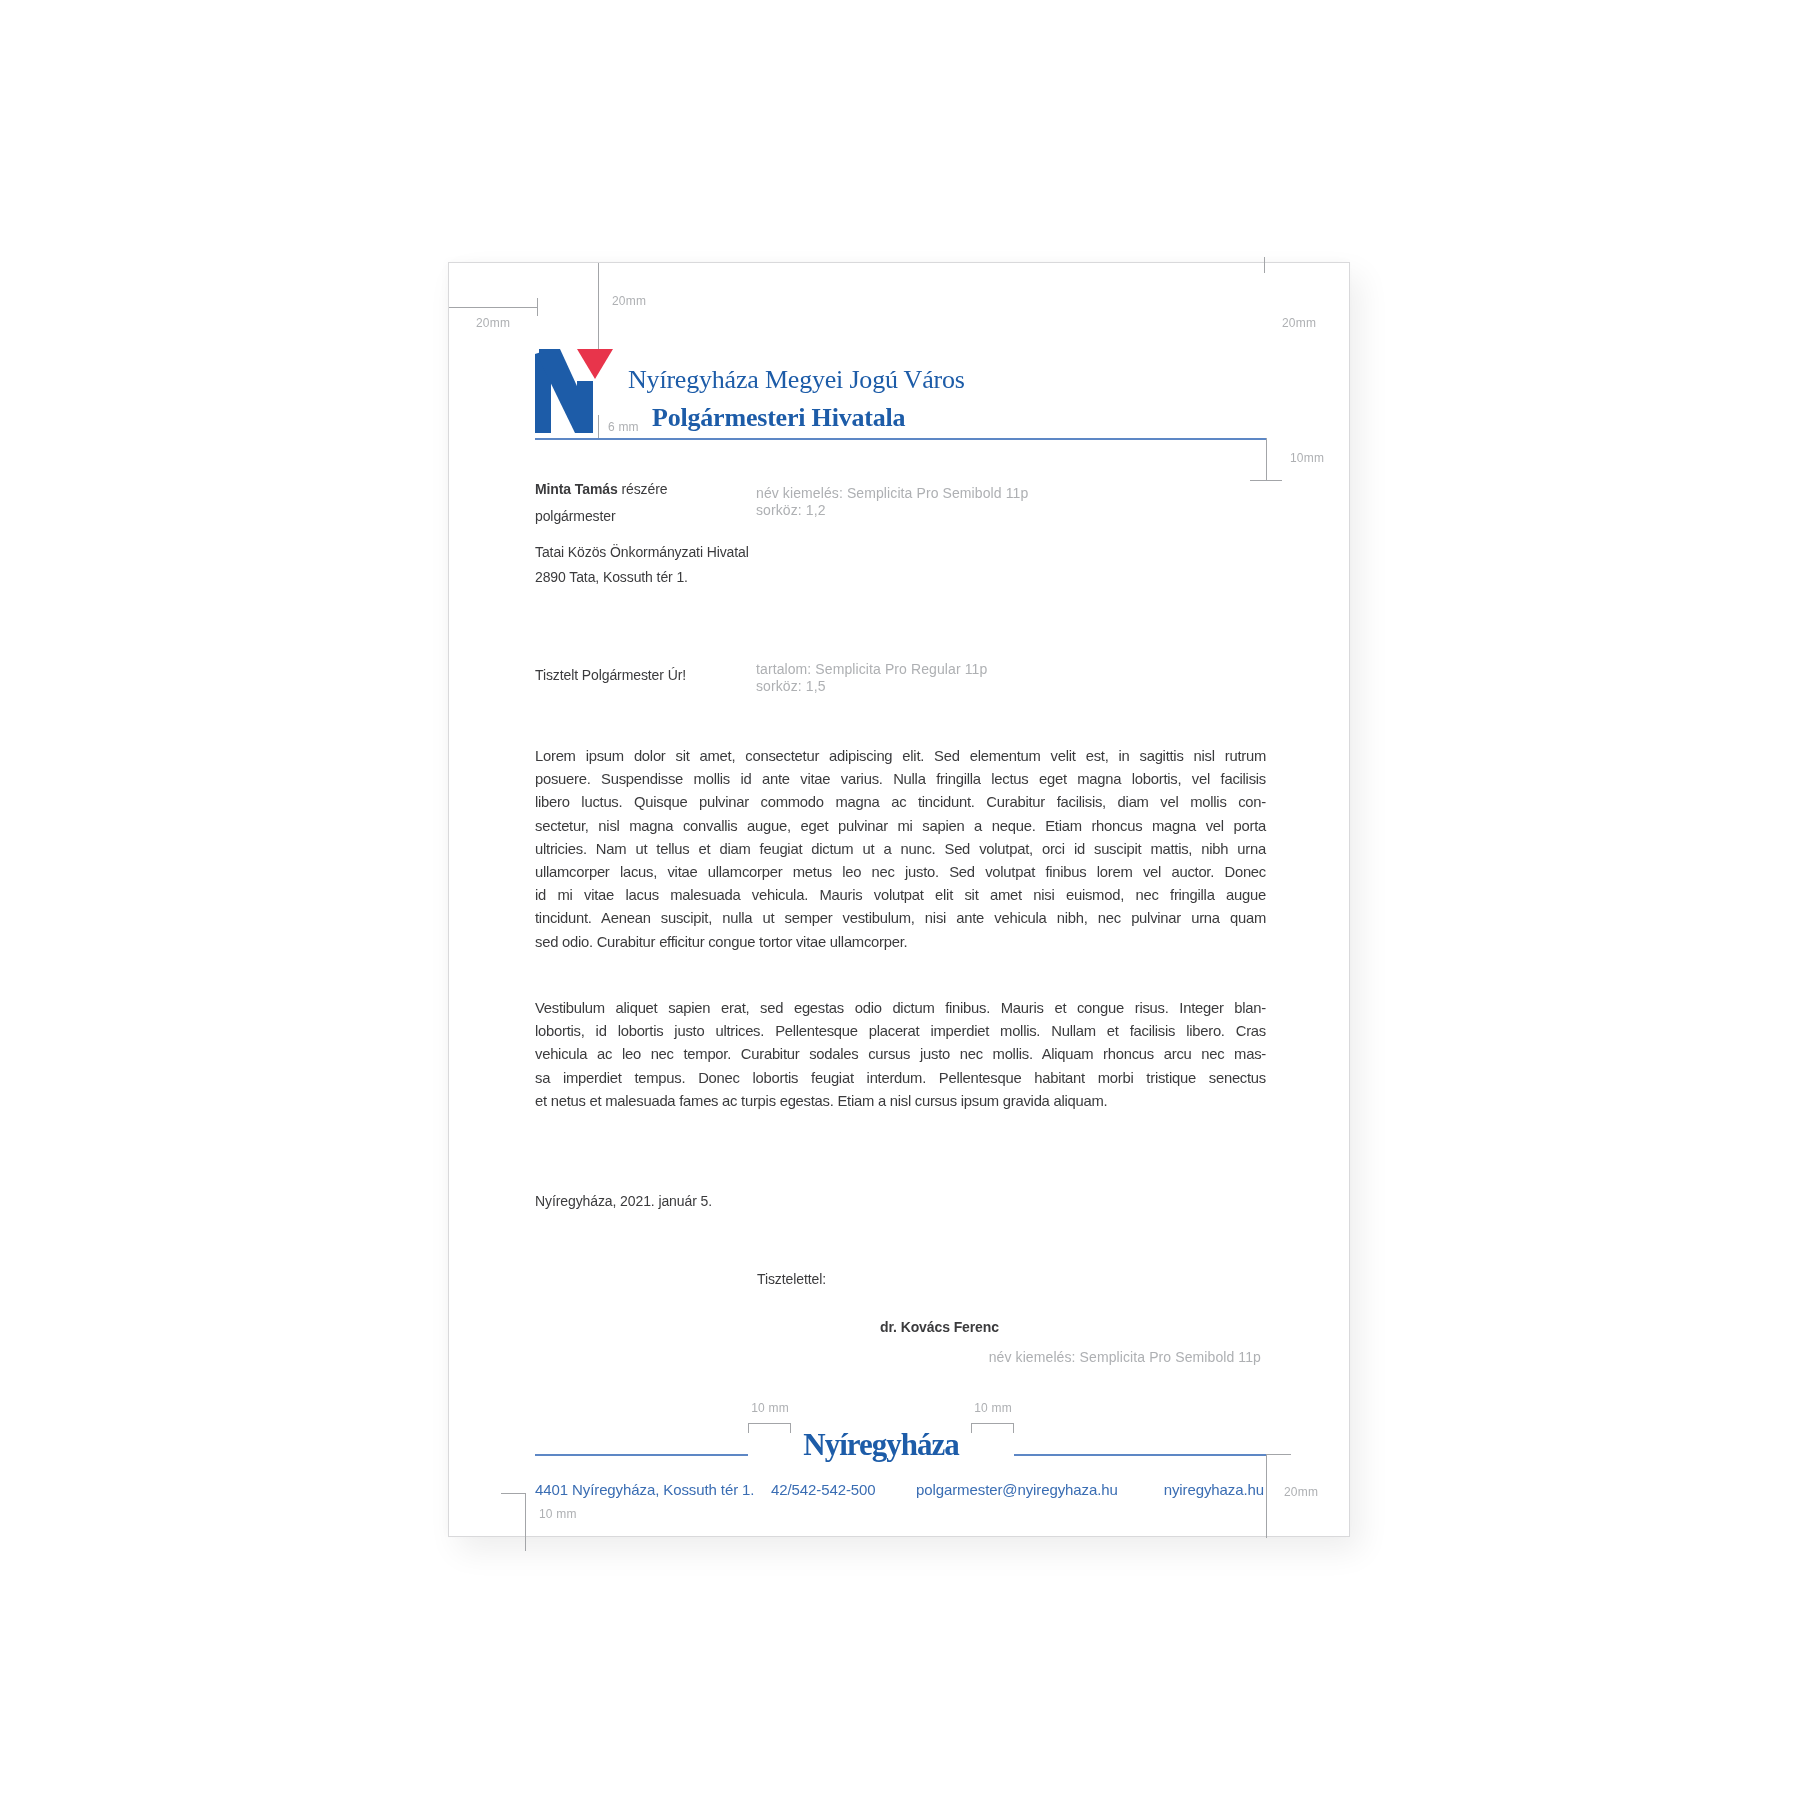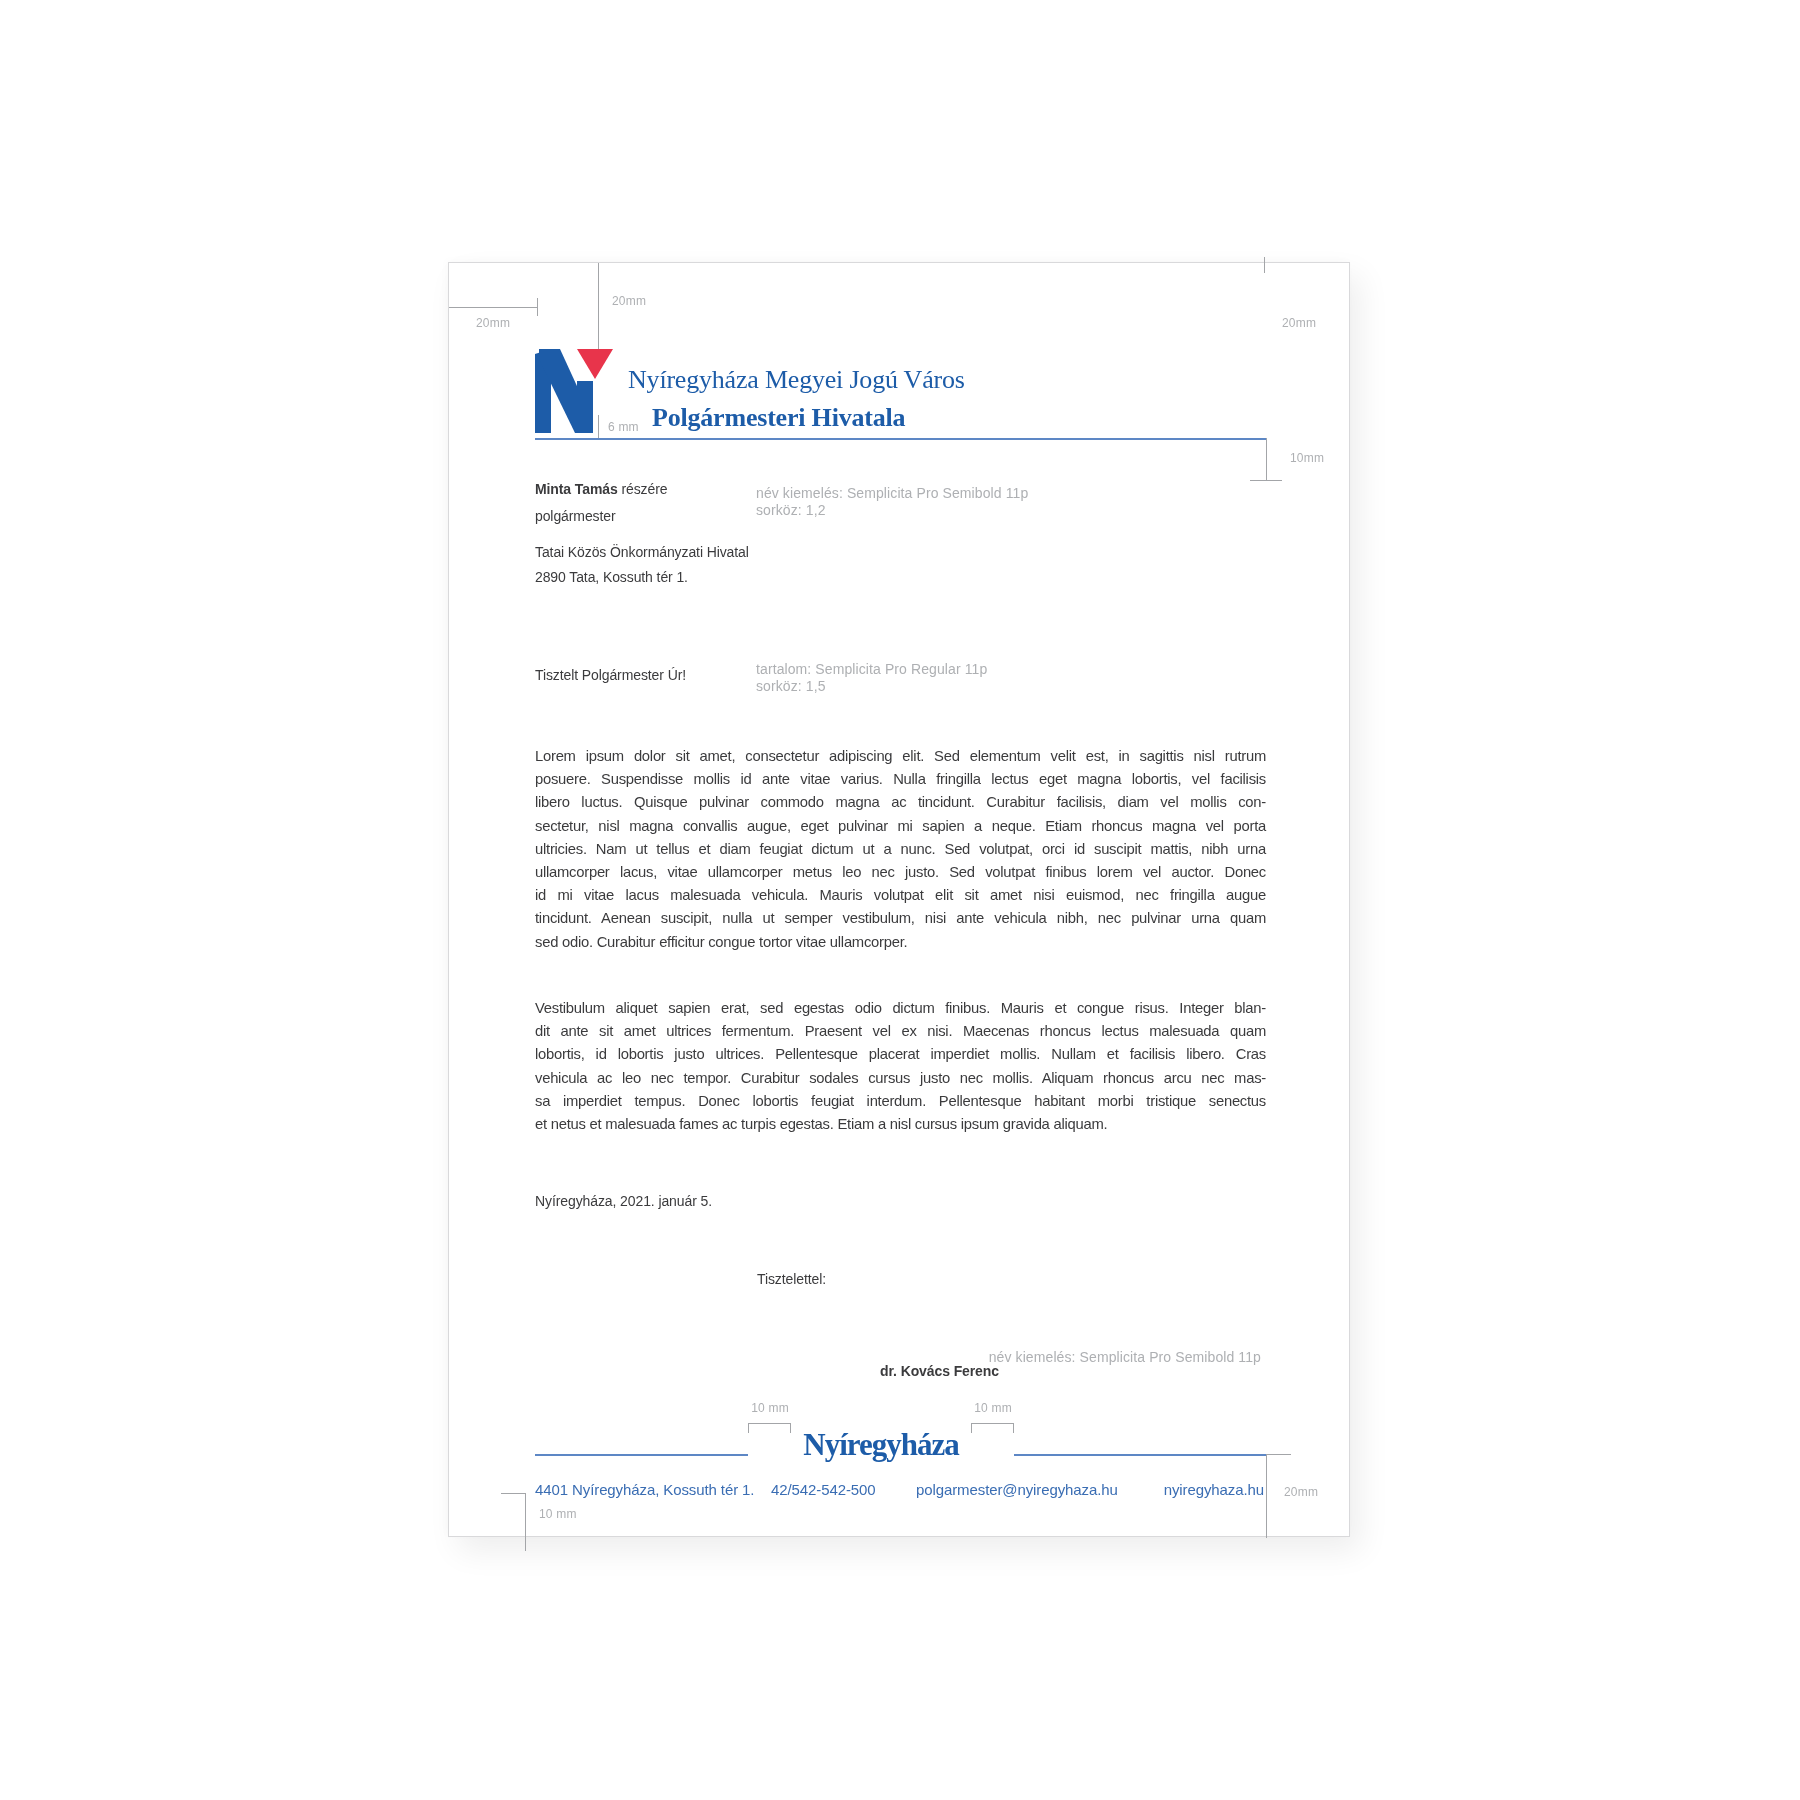--- a/index.html
+++ b/index.html
@@ -96,30 +96,29 @@
         <div class="pline">libero luctus. Quisque pulvinar commodo magna ac tincidunt. Curabitur facilisis, diam vel mollis con-</div>
         <div class="pline">sectetur, nisl magna convallis augue, eget pulvinar mi sapien a neque. Etiam rhoncus magna vel porta</div>
         <div class="pline">ultricies. Nam ut tellus et diam feugiat dictum ut a nunc. Sed volutpat, orci id suscipit mattis, nibh urna</div>
         <div class="pline">ullamcorper lacus, vitae ullamcorper metus leo nec justo. Sed volutpat finibus lorem vel auctor. Donec</div>
         <div class="pline">id mi vitae lacus malesuada vehicula. Mauris volutpat elit sit amet nisi euismod, nec fringilla augue</div>
         <div class="pline">tincidunt. Aenean suscipit, nulla ut semper vestibulum, nisi ante vehicula nibh, nec pulvinar urna quam</div>
         <div class="pline last">sed odio. Curabitur efficitur congue tortor vitae ullamcorper.</div>
       </div>
     <div class="para" style="top:734px;">
         <div class="pline">Vestibulum aliquet sapien erat, sed egestas odio dictum finibus. Mauris et congue risus. Integer blan-</div>
-        <div class="pline">dit ante sit amet ultrices fermentum. Praesent vel ex nisi. Maecenas rhoncus lectus malesuada quam</div>
         <div class="pline">lobortis, id lobortis justo ultrices. Pellentesque placerat imperdiet mollis. Nullam et facilisis libero. Cras</div>
         <div class="pline">vehicula ac leo nec tempor. Curabitur sodales cursus justo nec mollis. Aliquam rhoncus arcu nec mas-</div>
         <div class="pline">sa imperdiet tempus. Donec lobortis feugiat interdum. Pellentesque habitant morbi tristique senectus</div>
         <div class="pline last">et netus et malesuada fames ac turpis egestas. Etiam a nisl cursus ipsum gravida aliquam.</div>
       </div>
 
     <div class="ltx" style="left:86px;top:930px;">Nyíregyháza, 2021. január 5.</div>
     <div class="ltx" style="left:308px;top:1008px;">Tisztelettel:</div>
-    <div class="ltx" style="left:402px;top:1056px;width:177px;text-align:center;margin-top:44px;"><b>dr. Kovács Ferenc</b></div>
+    <div class="ltx" style="left:402px;top:1056px;width:177px;text-align:center;"><b>dr. Kovács Ferenc</b></div>
     <div class="annot" style="right:88px;top:1086px;">név kiemelés: Semplicita Pro Semibold 11p</div>
 
     <div class="mlabel" style="left:293px;top:1138px;width:56px;text-align:center;">10 mm</div>
     <div class="mlabel" style="left:516px;top:1138px;width:56px;text-align:center;">10 mm</div>
     <div class="bracket-down" style="left:299px;top:1160px;width:43px;"></div>
     <div class="bracket-down" style="left:522px;top:1160px;width:43px;"></div>
 
     <div class="wordmark">Nyíregyháza</div>
     <div class="hrule" style="left:86px;top:1191px;width:213px;"></div>
     <div class="hrule" style="left:565px;top:1191px;width:252px;"></div>

